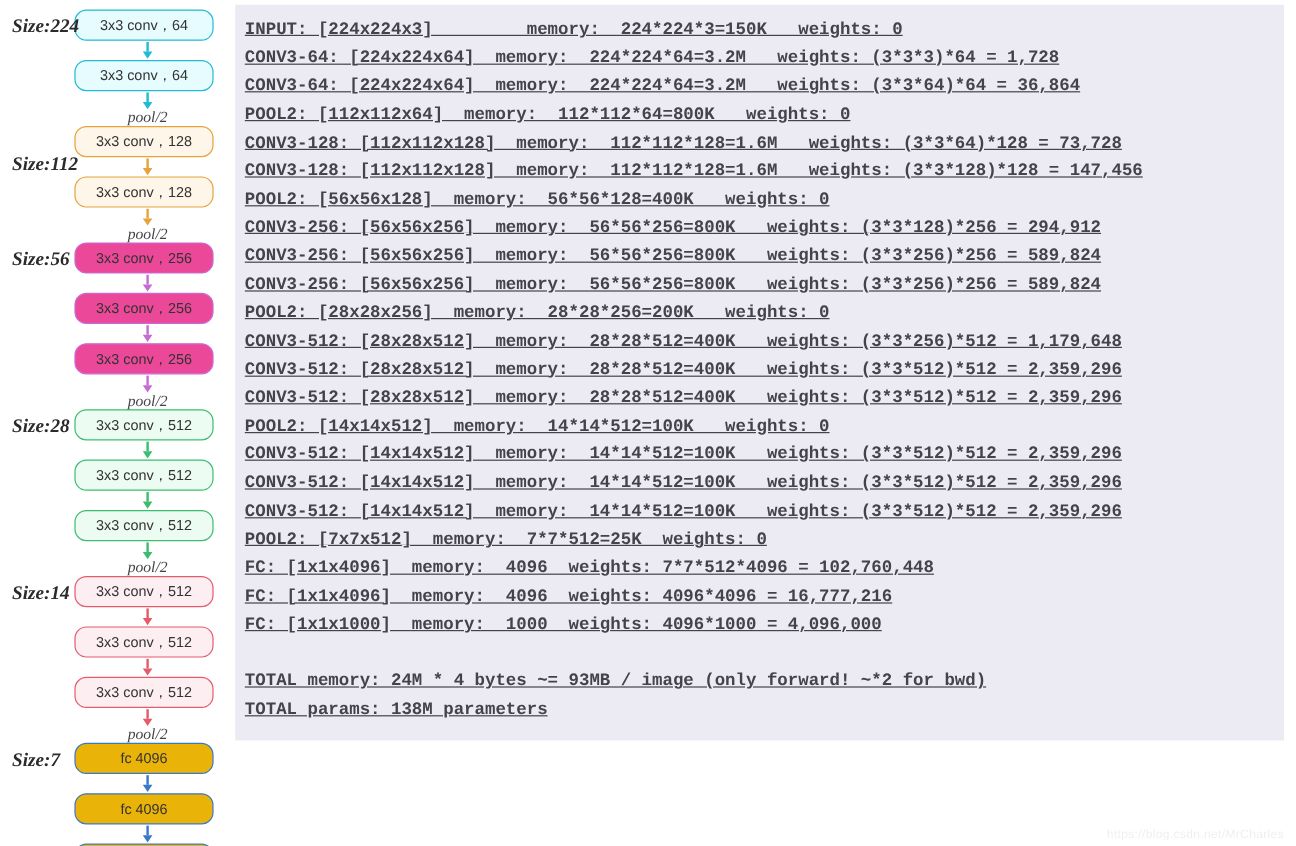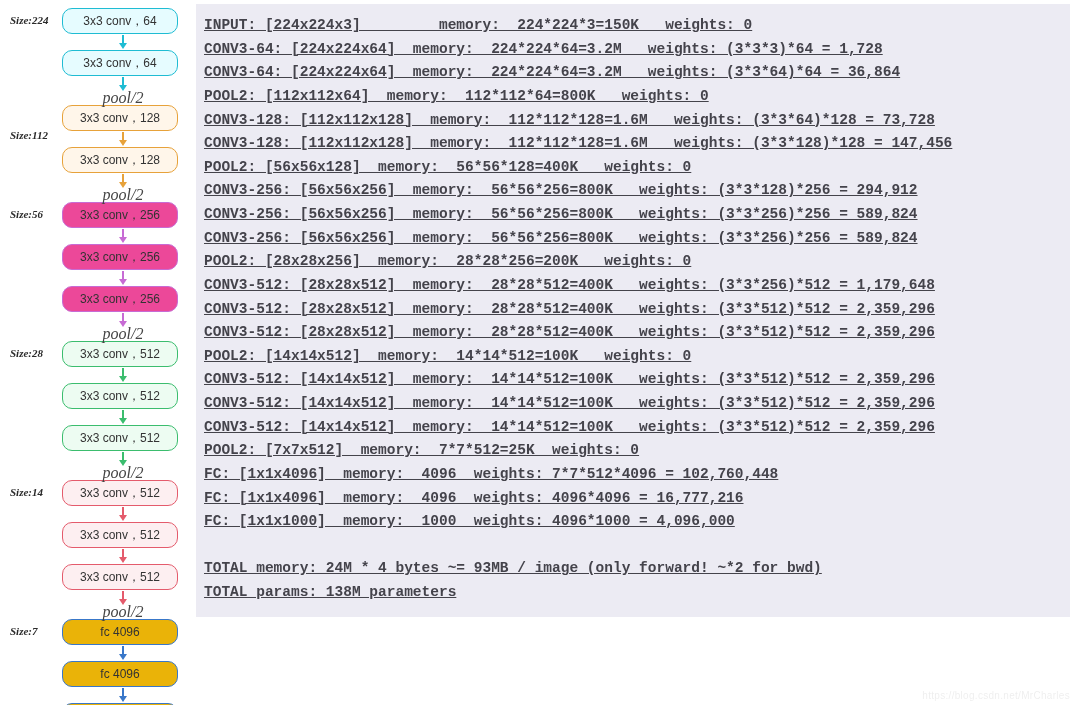--- a/index.html
+++ b/index.html
@@ -21,21 +21,21 @@
     flex-shrink: 0;
     position: relative;
     padding-top: 4px;
   }
   .size-lbl {
     position: absolute;
     left: 0;
     font-style: italic;
     font-weight: bold;
     font-family: "Times New Roman", serif;
-    font-size: 11px;
+    font-size: 16px;
     color: #2b2b2b;
     width: 52px;
     text-align: left;
   }
   .stack { margin-left: 52px; }
   .block {
     width: 116px;
     height: 26px;
     border: 1px solid;
     border-radius: 10px;
@@ -70,21 +70,21 @@
   .a1 .arrow-line{background:#1fbcd3;} .a1 .arrow-head{border-top-color:#1fbcd3;}
   .a2 .arrow-line{background:#e7a23a;} .a2 .arrow-head{border-top-color:#e7a23a;}
   .a3 .arrow-line{background:#c76bd4;} .a3 .arrow-head{border-top-color:#c76bd4;}
   .a4 .arrow-line{background:#3bbd6e;} .a4 .arrow-head{border-top-color:#3bbd6e;}
   .a5 .arrow-line{background:#e45b6c;} .a5 .arrow-head{border-top-color:#e45b6c;}
   .a6 .arrow-line{background:#3977c9;} .a6 .arrow-head{border-top-color:#3977c9;}
   .arrow-wrap { text-align: center; height: 14px; margin: 1px 0; }
   .pool-lbl {
     font-style: italic;
     font-family: "Times New Roman", serif;
-    font-size: 16px;
+    font-size: 13px;
     text-align: center;
     color: #444;
     height: 14px;
     line-height: 14px;
     margin-top: -1px;
   }
   .right-panel {
     flex: 1;
     background: #ecebf3;
     padding: 10px 8px 12px 8px;

